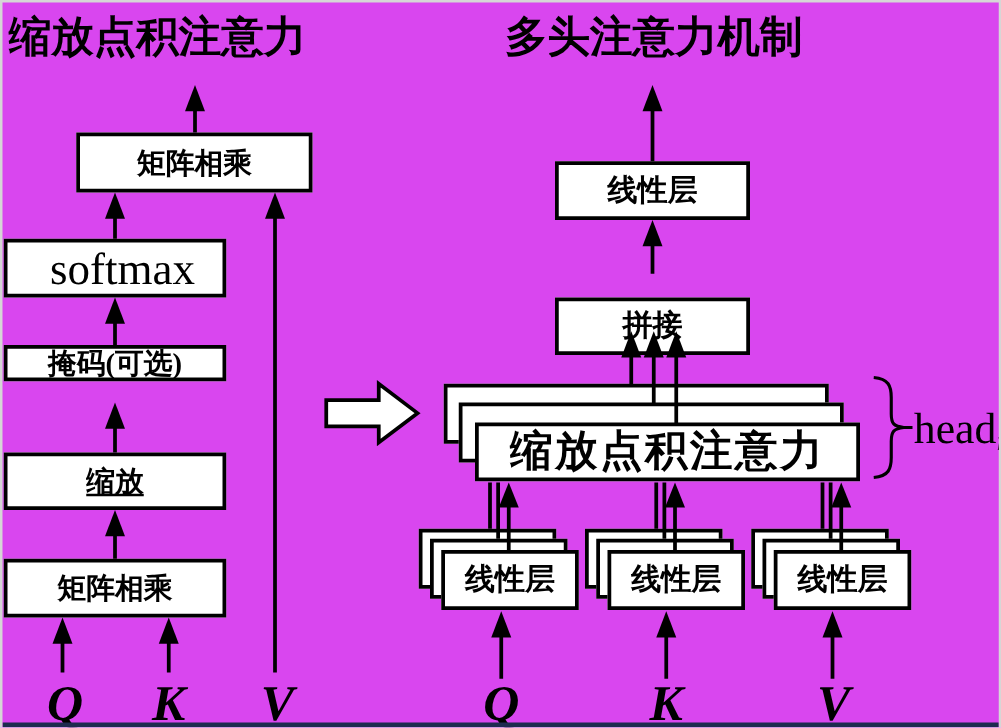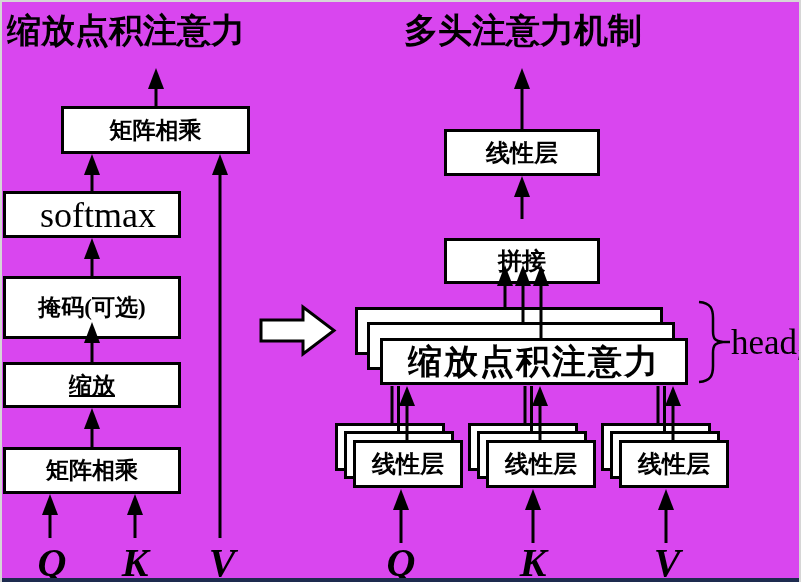--- a/index.html
+++ b/index.html
@@ -45,21 +45,21 @@
 
   <div class="stackbx" style="left:333px; top:421px; width:110px; height:48px;"></div>
   <div class="stackbx" style="left:342px; top:429px; width:110px; height:48px;"></div>
   <div class="stackbx" style="left:466px; top:421px; width:110px; height:48px;"></div>
   <div class="stackbx" style="left:475px; top:429px; width:110px; height:48px;"></div>
   <div class="stackbx" style="left:599px; top:421px; width:110px; height:48px;"></div>
   <div class="stackbx" style="left:608px; top:429px; width:110px; height:48px;"></div>
 
   <div class="bx cjk" style="left:59px; top:104px; width:189px; height:48px;">矩阵相乘</div>
   <div class="bx lat" style="left:1px; top:189px; width:178px; height:47px;padding-left:12px;">softmax</div>
-  <div class="bx cjk" style="left:1px; top:274px; width:178px; height:63px;">掩码(可选)</div>
+  <div class="bx cjk" style="left:1px; top:274px; width:178px; height:29px;">掩码(可选)</div>
   <div class="bx cjk" style="left:1px; top:360px; width:178px; height:46px;text-decoration:underline;">缩放</div>
   <div class="bx cjk" style="left:1px; top:445px; width:178px; height:47px;">矩阵相乘</div>
 
   <div class="bx small-cjk" style="left:442px; top:127px; width:156px; height:47px;">线性层</div>
   <div class="bx small-cjk" style="left:442px; top:217px; width:156px; height:46px;margin-top:19px;">拼接</div>
   <div class="bx attn-cjk" style="left:378px; top:336px; width:308px; height:47px;">缩放点积注意力</div>
   <div class="bx small-cjk" style="left:351px; top:438px; width:110px; height:48px;">线性层</div>
   <div class="bx small-cjk" style="left:484px; top:438px; width:110px; height:48px;">线性层</div>
   <div class="bx small-cjk" style="left:617px; top:438px; width:110px; height:48px;">线性层</div>
 

